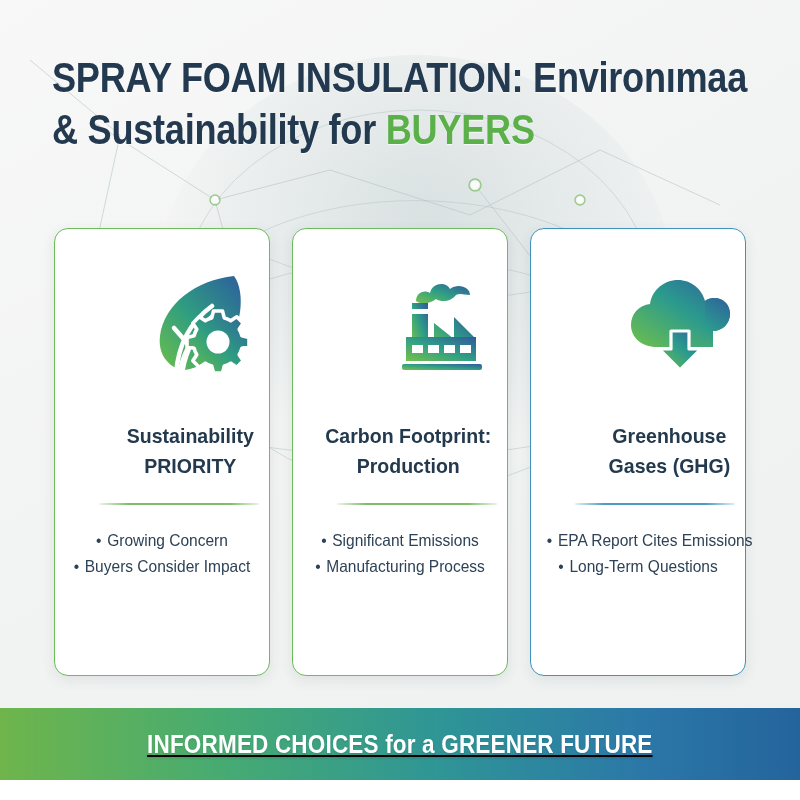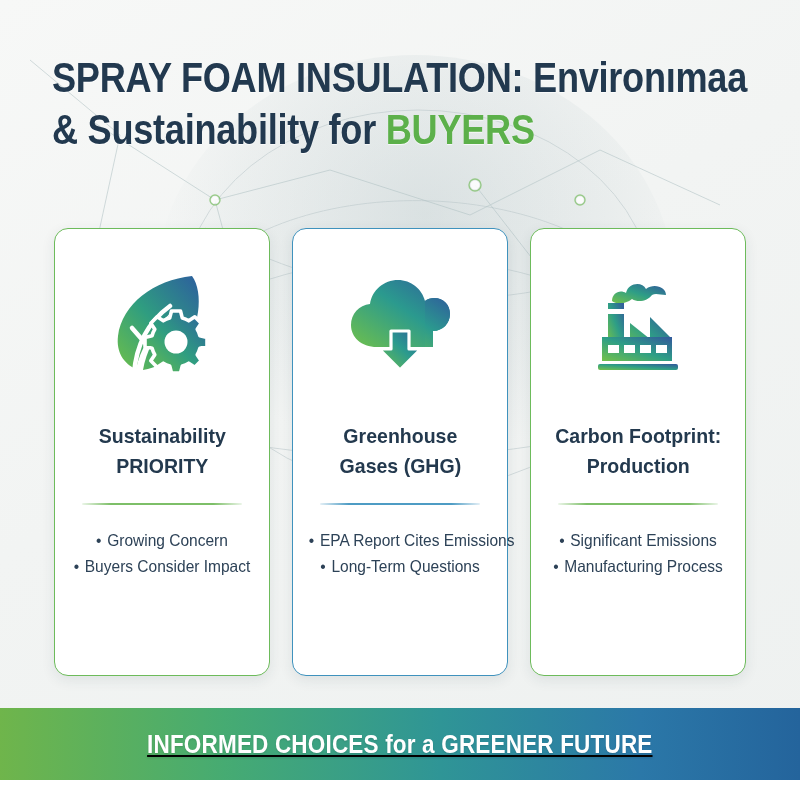--- a/index.html
+++ b/index.html
@@ -61,21 +61,21 @@
     position: relative;
     width: 216px;
     height: 448px;
     background: #ffffff;
     border-radius: 14px;
     border: 1.6px solid #6dbb5b;
     box-shadow: 0 4px 14px rgba(30,50,70,0.09);
     box-sizing: border-box;
     display: flex;
     flex-direction: column;
-    align-items: center;
+    align-items: flex-end;
     padding: 30px 10px 0 10px;
   }
   .card.accent-blue { border-color: #3f92bd; }
 
   .card-icon {
     width: 110px;
     height: 112px;
     display: flex;
     align-items: center;
     justify-content: center;
@@ -264,67 +264,67 @@
       </div>
       <div class="card-heading">Sustainability
 PRIORITY</div>
       <div class="card-divider"></div>
       <ul class="bullets">
         <li>Growing Concern</li>
         <li>Buyers Consider Impact</li>
       </ul>
     </div>
 
+    <div class="card">
+      <div class="card-icon">
+        <svg width="104" height="104" viewBox="0 0 104 104">
+
+          <path d="M26 30 C 26 22, 34 18, 40 22 C 42 12, 56 10, 60 18 C 68 12, 80 16, 80 24 C 74 24, 70 22, 66 24 C 62 30, 52 32, 46 28 C 40 33, 30 34, 26 30 Z" fill="url(#gradIcon2)"></path>
+
+          <rect x="22" y="32" width="16" height="42" fill="url(#gradIcon2)"></rect>
+          <rect x="22" y="38" width="16" height="5" fill="#ffffff"></rect>
+
+          <path d="M44 86 L 44 52 L 64 68 L 64 46 L 86 68 L 86 86 Z" fill="url(#gradIcon2)"></path>
+          <rect x="16" y="66" width="70" height="24" fill="url(#gradIcon2)"></rect>
+
+          <rect x="22" y="74" width="11" height="8" fill="#ffffff"></rect>
+          <rect x="38" y="74" width="11" height="8" fill="#ffffff"></rect>
+          <rect x="54" y="74" width="11" height="8" fill="#ffffff"></rect>
+          <rect x="70" y="74" width="11" height="8" fill="#ffffff"></rect>
+
+          <rect x="12" y="93" width="80" height="6" rx="2" fill="url(#gradIcon2)"></rect>
+        </svg>
+      </div>
+      <div class="card-heading">Carbon Footprint:
+Production</div>
+      <div class="card-divider"></div>
+      <ul class="bullets">
+        <li>Significant Emissions</li>
+        <li>Manufacturing Process</li>
+      </ul>
+    </div>
+
     <div class="card accent-blue">
       <div class="card-icon">
         <svg width="106" height="100" viewBox="0 0 106 100">
 
           <path d="M30 74 C 14 74, 4 64, 4 52 C 4 41, 12 32, 23 31 C 25 17, 37 7, 51 7 C 64 7, 75 16, 78 28 C 80 26, 84 25, 87 25 C 97 25, 103 32, 103 41 C 103 50, 96 58, 86 58 L 86 74 Z" fill="url(#gradCloud)"></path>
           <path d="M30 74 L 86 74 L 86 58 C 96 58, 103 50, 103 41 C 103 32, 97 25, 87 25 C 84 25, 80 26, 78 28 L 78 74 Z" fill="url(#gradCloud)"></path>
 
           <path d="M44 58 L 62 58 L 62 76 L 74 76 L 53 97 L 32 76 L 44 76 Z" fill="url(#gradCloud)" stroke="#ffffff" stroke-width="3.2" stroke-linejoin="round"></path>
         </svg>
       </div>
       <div class="card-heading">Greenhouse
 Gases (GHG)</div>
       <div class="card-divider accent-blue"></div>
       <ul class="bullets">
         <li>EPA Report Cites Emissions</li>
         <li>Long-Term Questions</li>
       </ul>
     </div>
 
-    <div class="card">
-      <div class="card-icon">
-        <svg width="104" height="104" viewBox="0 0 104 104">
-
-          <path d="M26 30 C 26 22, 34 18, 40 22 C 42 12, 56 10, 60 18 C 68 12, 80 16, 80 24 C 74 24, 70 22, 66 24 C 62 30, 52 32, 46 28 C 40 33, 30 34, 26 30 Z" fill="url(#gradIcon2)"></path>
-
-          <rect x="22" y="32" width="16" height="42" fill="url(#gradIcon2)"></rect>
-          <rect x="22" y="38" width="16" height="5" fill="#ffffff"></rect>
-
-          <path d="M44 86 L 44 52 L 64 68 L 64 46 L 86 68 L 86 86 Z" fill="url(#gradIcon2)"></path>
-          <rect x="16" y="66" width="70" height="24" fill="url(#gradIcon2)"></rect>
-
-          <rect x="22" y="74" width="11" height="8" fill="#ffffff"></rect>
-          <rect x="38" y="74" width="11" height="8" fill="#ffffff"></rect>
-          <rect x="54" y="74" width="11" height="8" fill="#ffffff"></rect>
-          <rect x="70" y="74" width="11" height="8" fill="#ffffff"></rect>
-
-          <rect x="12" y="93" width="80" height="6" rx="2" fill="url(#gradIcon2)"></rect>
-        </svg>
-      </div>
-      <div class="card-heading">Carbon Footprint:
-Production</div>
-      <div class="card-divider"></div>
-      <ul class="bullets">
-        <li>Significant Emissions</li>
-        <li>Manufacturing Process</li>
-      </ul>
-    </div>
-
   </div>
 
   <div class="footer">
     <div class="footer-text">INFORMED CHOICES for a GREENER FUTURE</div>
   </div>
 
 </div>
 
 </body></html>

